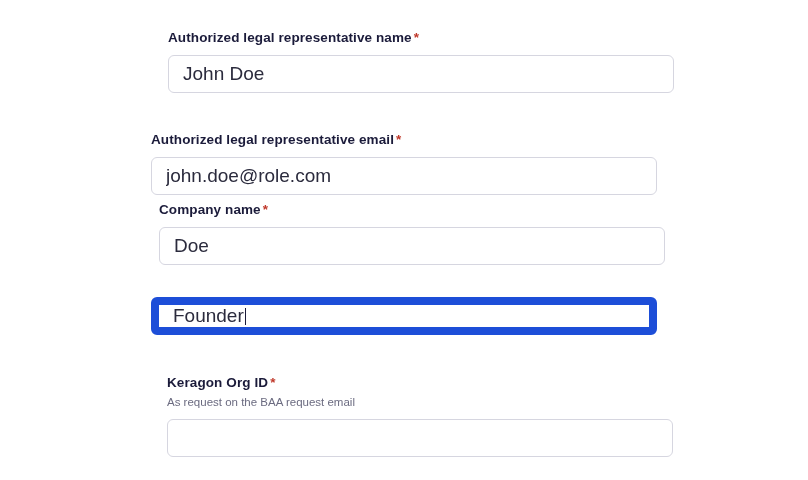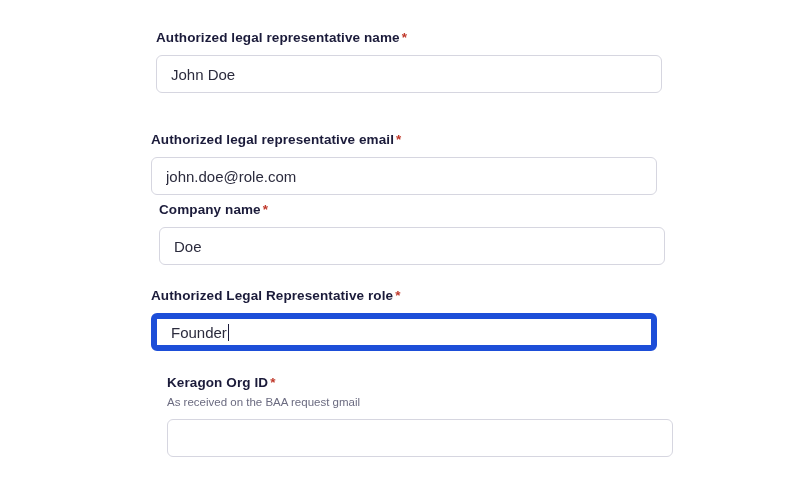--- a/index.html
+++ b/index.html
@@ -46,45 +46,45 @@
   .input-box {
     box-sizing: border-box;
     width: 506px;
     height: 38px;
     border: 1px solid #d6d6e0;
     border-radius: 6px;
     background: #ffffff;
     display: flex;
     align-items: center;
     padding: 0 14px;
-    font-size: 15px;
+    font-size: 19px;
     color: #2b2b3d;
     margin-top: 9px;
   }
   .input-box.focused {
-    border: 6px solid #1d4ed8;
+    border: 8px solid #1d4ed8;
     box-shadow: 0 0 0 1px #ffffff;
   }
   .input-text {
     white-space: nowrap;
     overflow: hidden;
   }
   .input-text.empty {
     color: #9a9aab;
   }
   .caret {
     display: inline-block;
     width: 1px;
     height: 17px;
     background: #1b1b3a;
     margin-left: 1px;
     vertical-align: middle;
   }
   
-  #f0 { position: absolute; top: 30px; left: 5px; }
+  #f0 { position: absolute; top: 30px; left: 17px; }
   #f1 { position: absolute; top: 132px; left: 0; }
   #f2 { position: absolute; top: 202px; left: 8px; }
   #f3 { position: absolute; top: 288px; left: 0; }
   #f4 { position: absolute; top: 375px; left: 16px; }
   .scroll-strip {
     position: absolute;
     right: 0;
     top: 0;
     width: 8px;
     height: 480px;
@@ -119,30 +119,29 @@
   </div>
 
   <div class="field" id="f2">
     <label class="field-label"><span>Company name</span><span class="req">*</span></label>
     <div class="input-box">
       <span class="input-text">Doe</span>
     </div>
   </div>
 
   <div class="field" id="f3">
-    <label class="field-label"><span>Authorized Legal Representative role</span><span class="req">*</span></label>
     <div class="input-box focused">
       <span class="input-text">Founder</span>
         <span class="caret"></span>
     </div>
   </div>
 
   <div class="field" id="f4">
     <label class="field-label"><span>Keragon Org ID</span><span class="req">*</span></label>
-    <span class="field-help">As received on the BAA request gmail</span>
+    <span class="field-help">As request on the BAA request email</span>
     <div class="input-box">
       <span class="input-text empty"></span>
     </div>
   </div>
 
 </div>
 
 <div class="scroll-strip"></div>
 
 </body></html>

